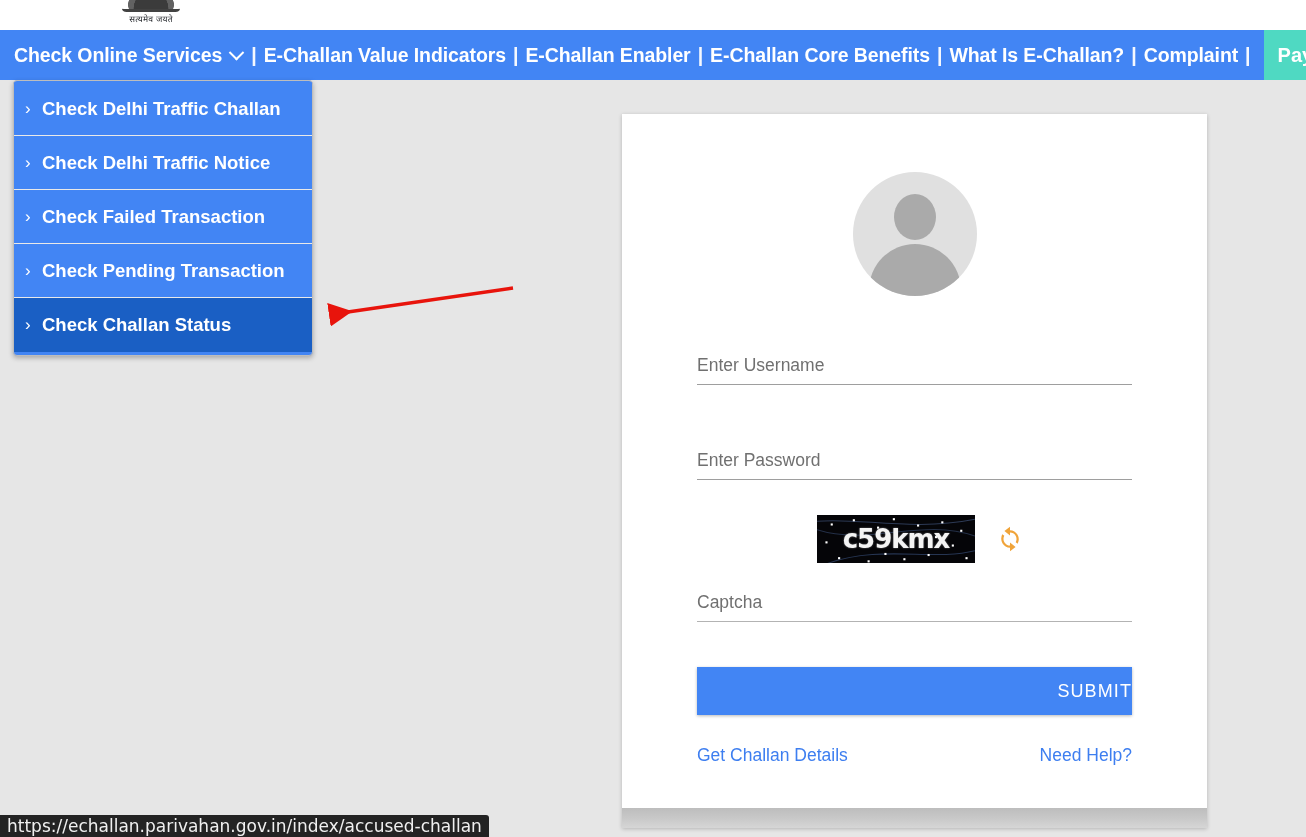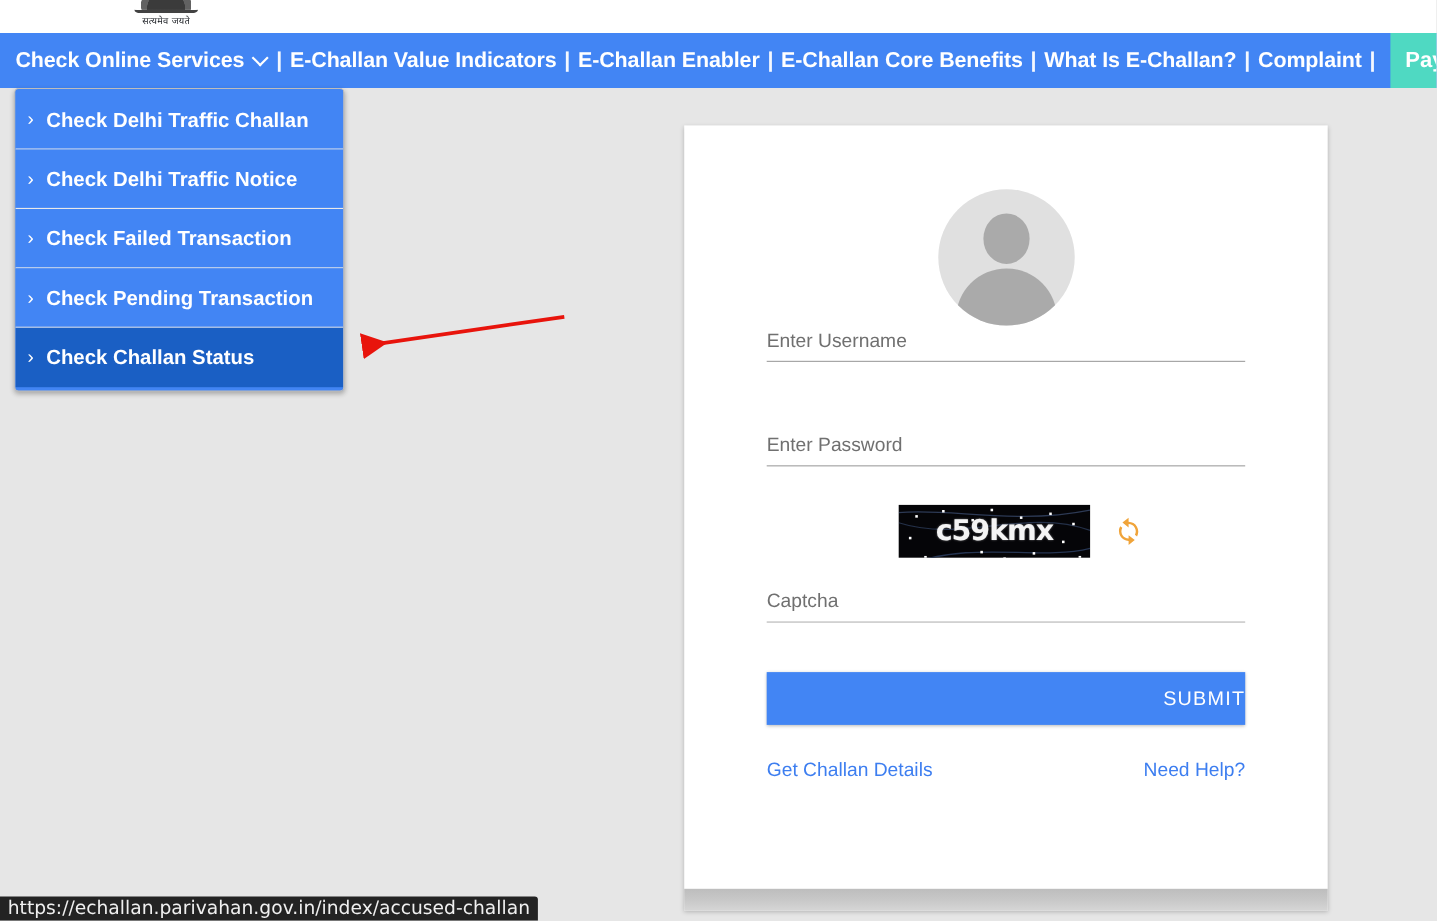--- a/index.html
+++ b/index.html
@@ -203,32 +203,32 @@
     outline: none;
     background: transparent;
     font-family: "Liberation Sans", sans-serif;
     font-size: 17.5px;
     color: #444;
     padding: 4px 0 9px 0;
     height: 33px;
   }
   .field input::placeholder { color: #707070; opacity: 1; }
 
-  #username-field { }
+  #username-field { margin-top: 56px; }
   #password-field { margin-top: 62px; }
 
   
   #captcha-row {
     margin-top: 35px;
     display: flex;
     align-items: center;
     padding-left: 120px;
   }
   #captcha-image {
-    width: 174px; height: 48px;
+    width: 158px; height: 48px;
     background: #050508;
     position: relative;
     overflow: hidden;
     display: flex;
     align-items: center;
     justify-content: center;
   }
   #captcha-noise {
     position: absolute; inset: 0;
   }

